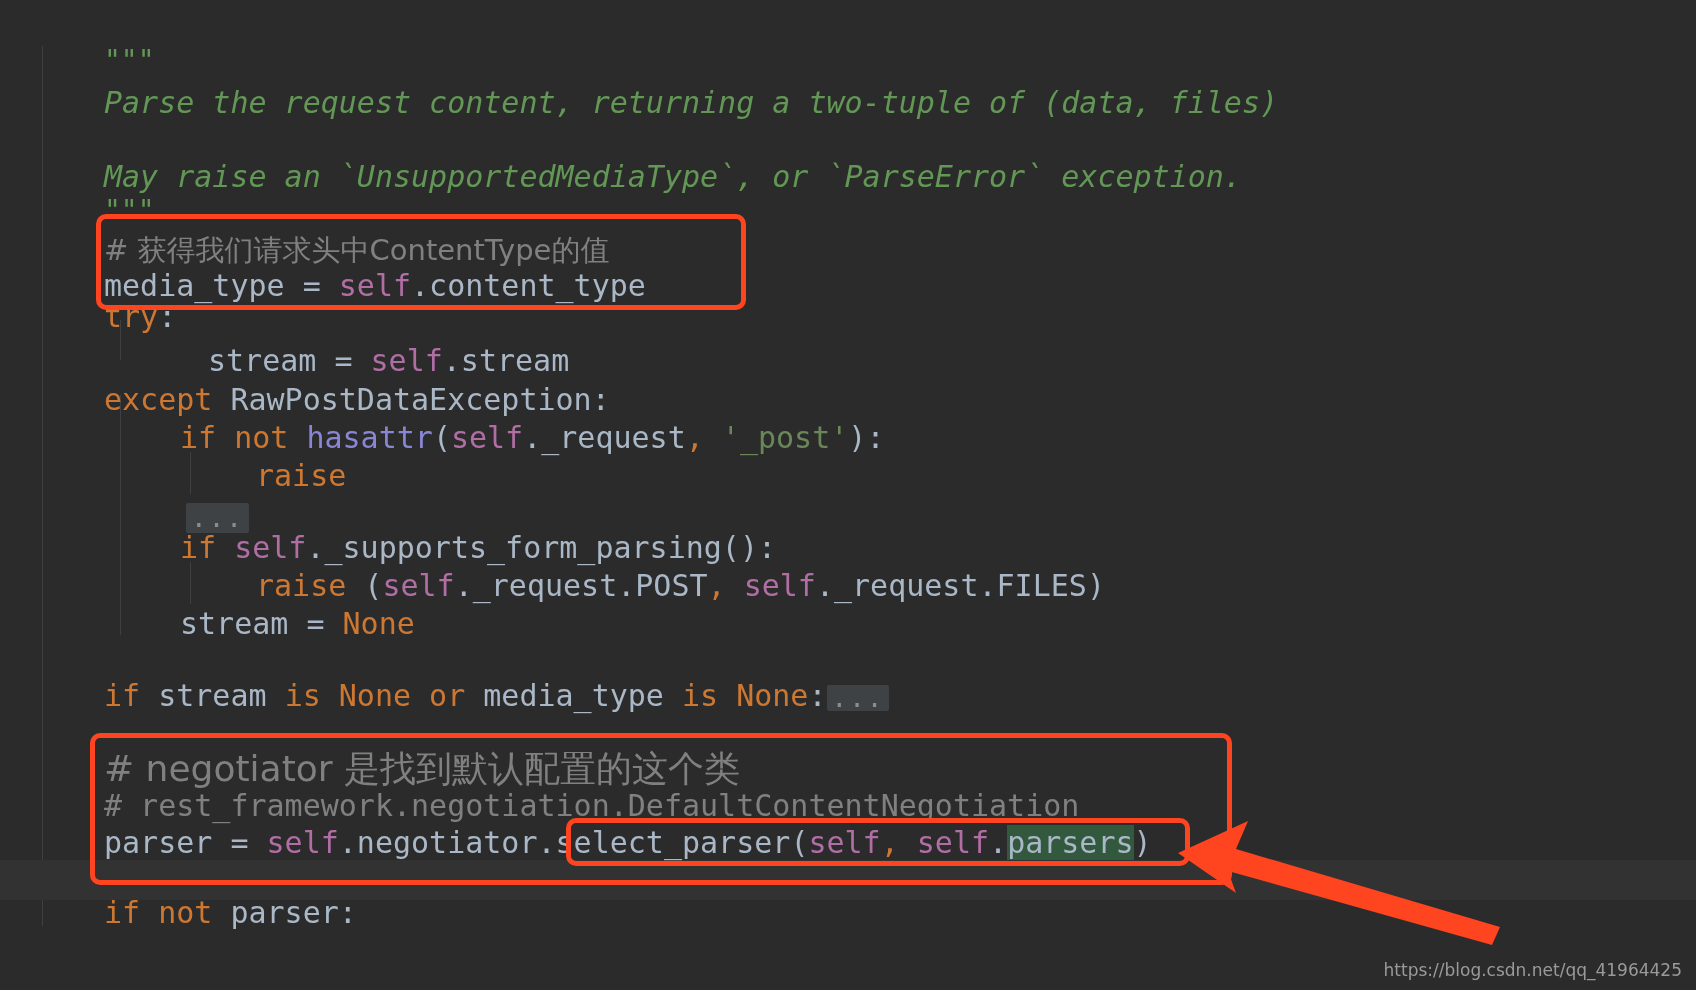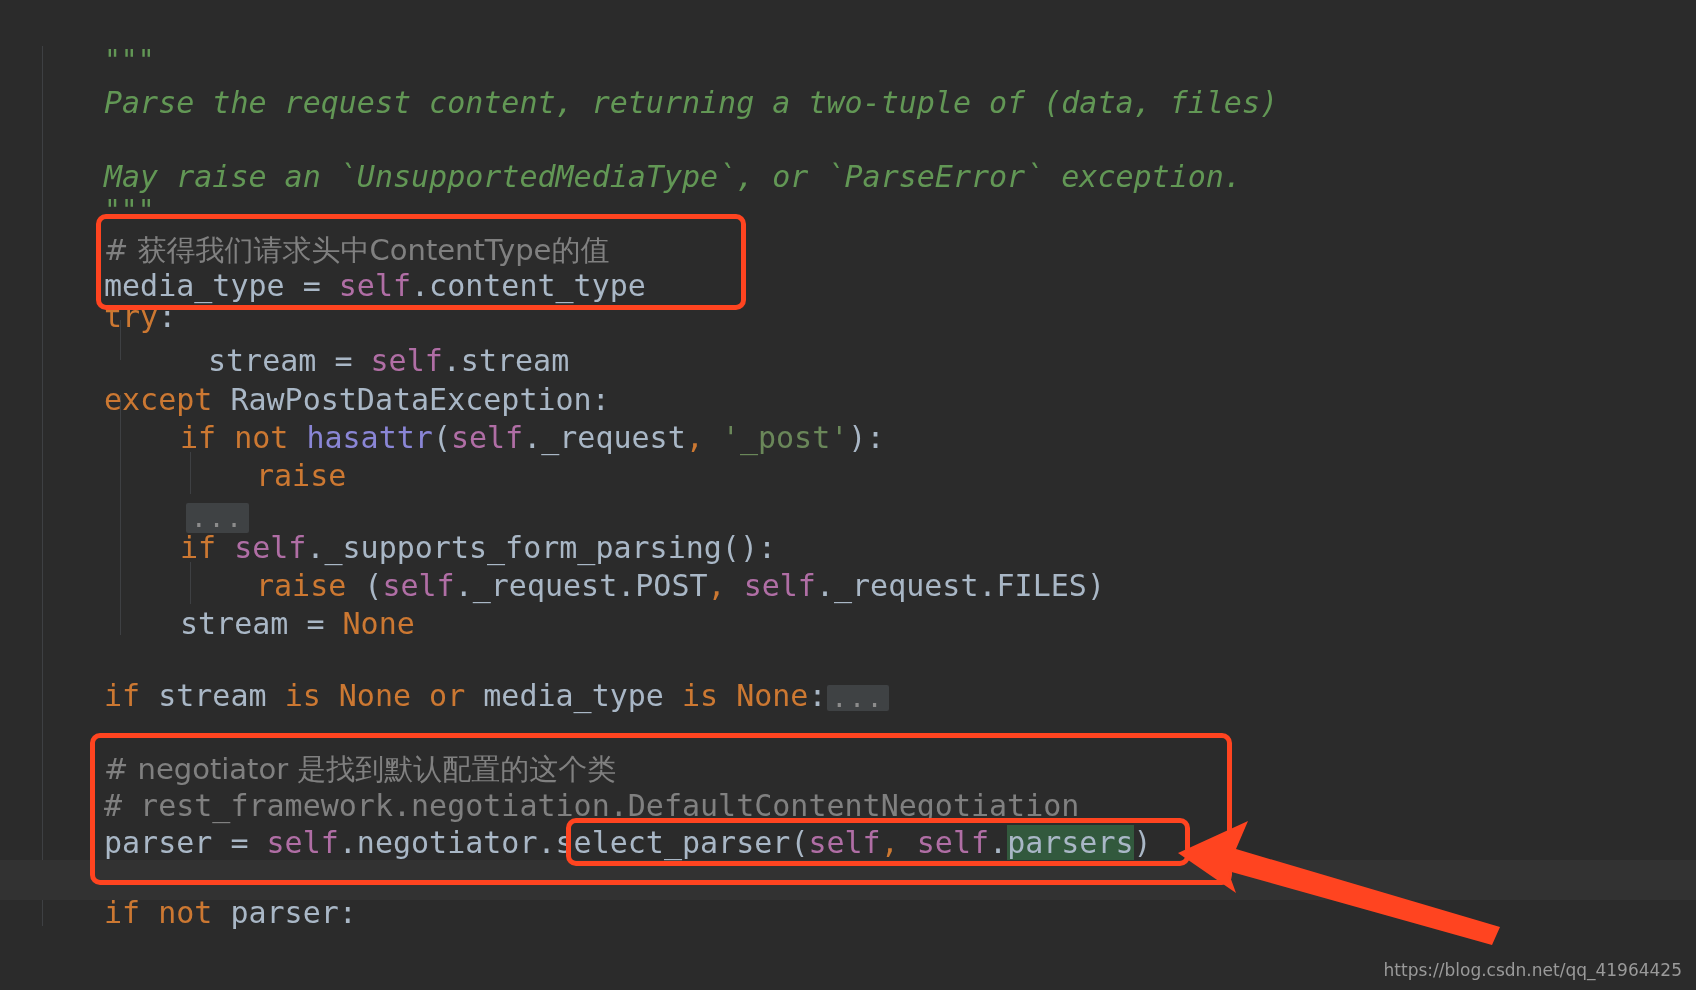--- a/index.html
+++ b/index.html
@@ -141,21 +141,21 @@
     <div class="code-line" style="top:497px; left:186px;"><span class="fold">...</span></div>
 
     <div class="code-line" style="top:529px; left:180px;"><span class="kw">if</span><span class="self"> self</span><span class="plain">._supports_form_parsing()</span><span class="colonb">:</span></div>
 
     <div class="code-line" style="top:567px; left:256px;"><span class="kw">raise</span><span class="paren"> (</span><span class="self">self</span><span class="plain">._request.POST</span><span class="comma">,</span><span class="self"> self</span><span class="plain">._request.FILES</span><span class="paren">)</span></div>
 
     <div class="code-line" style="top:605px; left:180px;"><span class="plain">stream </span><span class="plain">= </span><span class="kw">None</span></div>
 
     <div class="code-line" style="top:677px; left:104px;"><span class="kw">if</span><span class="plain"> stream </span><span class="kw">is</span><span class="kw"> None</span><span class="kw"> or</span><span class="plain"> media_type </span><span class="kw">is</span><span class="kw"> None</span><span class="colonb">:</span><span class="fold" style="line-height:26px;">...</span></div>
 
-    <div class="code-line cmt cjk" style="top:750px; left:104px; font-size:29px;"># negotiator 是找到默认配置的这个类</div>
+    <div class="code-line cmt cjk" style="top:750px; left:104px; font-size:36px;"># negotiator 是找到默认配置的这个类</div>
 
     <div class="code-line cmt" style="top:787px; left:104px;"># rest_framework.negotiation.DefaultContentNegotiation</div>
 
     <div class="code-line" style="top:824px; left:104px;"><span class="plain">parser </span><span class="plain">= </span><span class="self">self</span><span class="plain">.negotiator</span><span class="plain">.</span><span class="plain">select_parser</span><span class="paren">(</span><span class="self">self</span><span class="comma">,</span><span class="self"> self</span><span class="plain">.</span><span class="plain hl-search">parsers</span><span class="paren">)</span></div>
 
     <div class="code-line" style="top:894px; left:104px;"><span class="kw">if</span><span class="kw"> not</span><span class="plain"> parser</span><span class="colonb">:</span></div>
 
   </div>
 
   <div class="annot-box" style="left:96px; top:214px; width:650px; height:96px;"></div>

